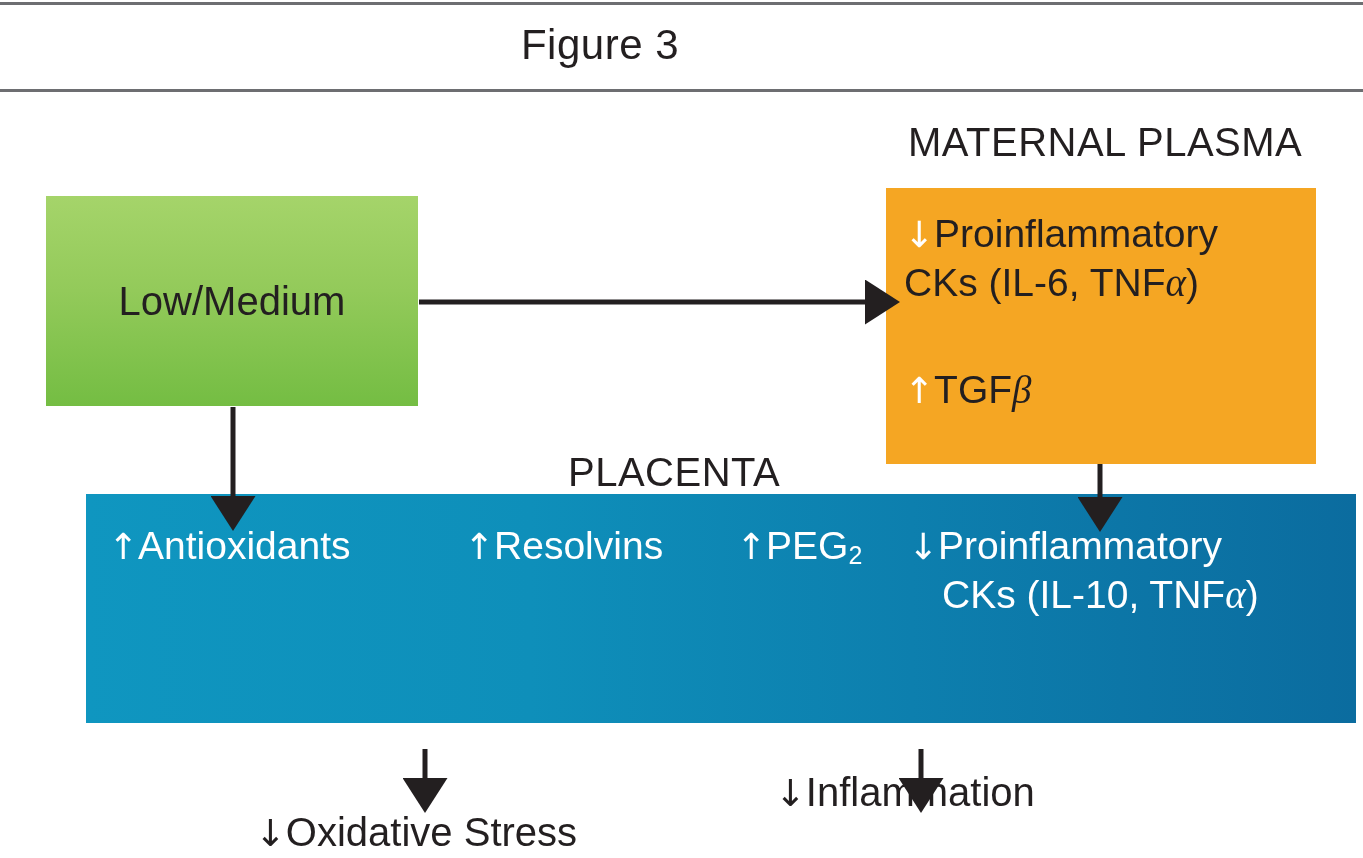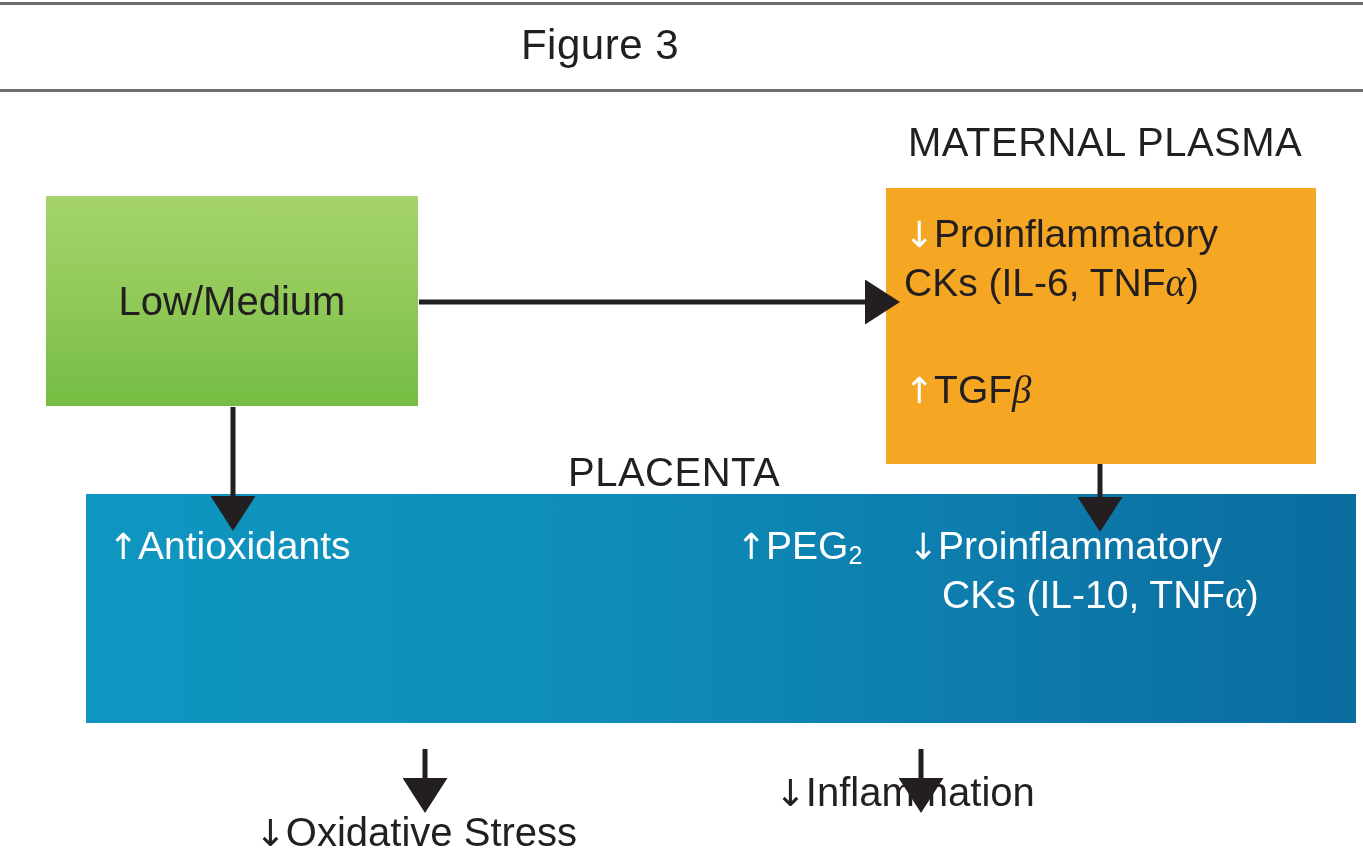--- a/index.html
+++ b/index.html
@@ -170,20 +170,21 @@
     <div id="line-cks-maternal" class="line">
       <div><span class="ar ar-white">↓</span><span>Proinflammatory</span></div>
       <div><span>CKs (IL-6, TNF</span><span class="sym-italic">α</span><span>)</span></div>
     </div>
     <div id="line-tgfb" class="line"><span class="ar ar-white">↑</span><span>TGF</span><span class="sym-italic">β</span></div>
   </div>
 
   <div id="box-placenta" class="box">
     <div id="line-antioxidants" class="line"><span class="ar">↑</span><span>Antioxidants</span></div>
 
+    <div id="line-resolvins" class="line"><span class="ar">↑</span><span>Resolvins</span></div>
 
     <div id="line-peg2" class="line"><span class="ar">↑</span><span>PEG</span><sub>2</sub></div>
 
     <div id="line-cks-placenta" class="line">
       <div><span class="ar">↓</span><span>Proinflammatory</span></div>
       <div style="padding-left:34px"><span>CKs (IL-10, TNF</span><span class="sym-italic">α</span><span>)</span></div>
     </div>
 
   </div>
 

